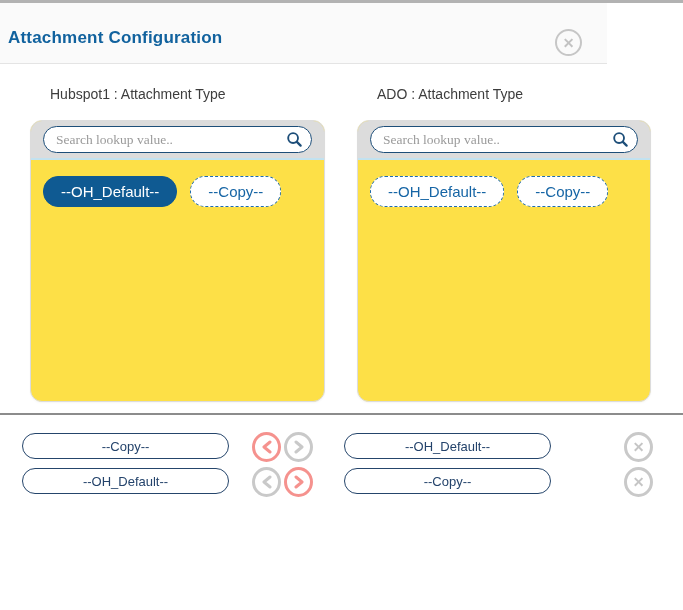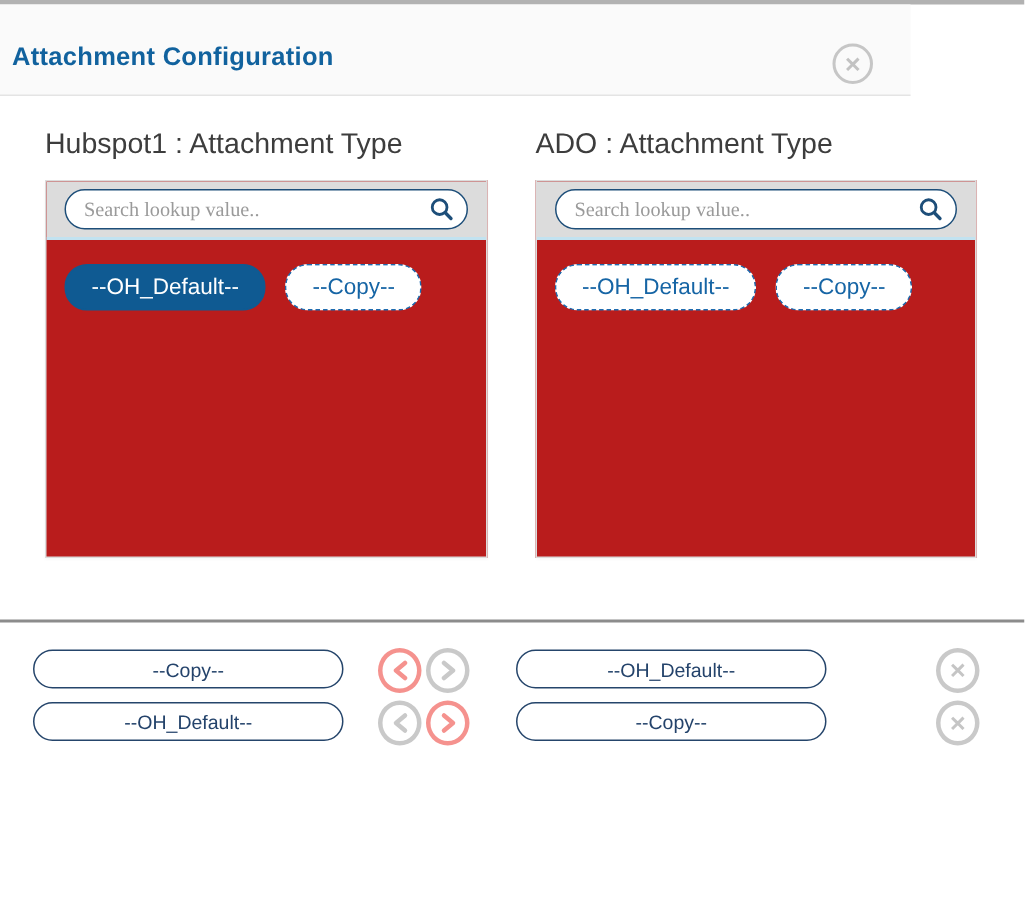--- a/index.html
+++ b/index.html
@@ -30,29 +30,29 @@
     position: absolute; right: 25px; top: 26px;
     width: 27px; height: 27px; border-radius: 50%;
     border: 2.5px solid #c6c6c6;
     color: #c2c2c2; font-size: 14px; font-weight: bold;
     display: flex; align-items: center; justify-content: center;
     background: transparent; cursor: pointer; line-height: 1;
   }
   
   .panel-title {
     position: absolute; top: 86px;
-    font-size: 19px; color: #3d3d3d;
+    font-size: 14px; color: #3d3d3d; margin-left: 20px;
   }
   .panel-title.left { left: 30px; }
   .panel-title.right { left: 357px; text-align: right; }
   
   .panel {
-    position: absolute; top: 120px; height: 252px;
-    background: #b91c1c;
-    border: 1px solid #dcdcdc; border-radius: 0;
+    position: absolute; top: 120px; height: 282px;
+    background: #fde047;
+    border: 1px solid #dcdcdc; border-radius: 12px;
     overflow: hidden;
     box-shadow: 0 1px 2px rgba(0,0,0,0.04);
   }
   .panel.left  { left: 30px;  width: 295px; }
   .panel.right { left: 357px; width: 294px; }
   .search-strip {
     height: 39px; background: #dcdcdc;
     border-bottom: 2px solid #c2e2f0;
     display: flex; align-items: center;
     padding: 0 12px;

